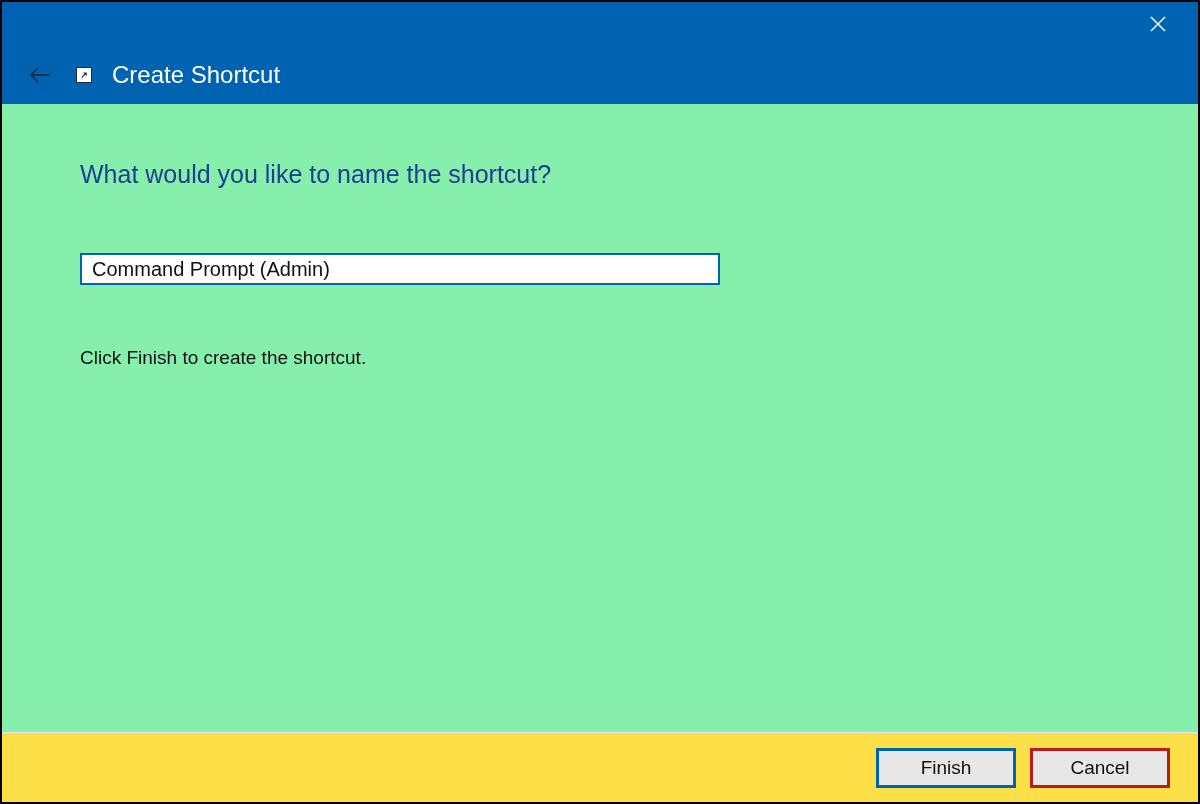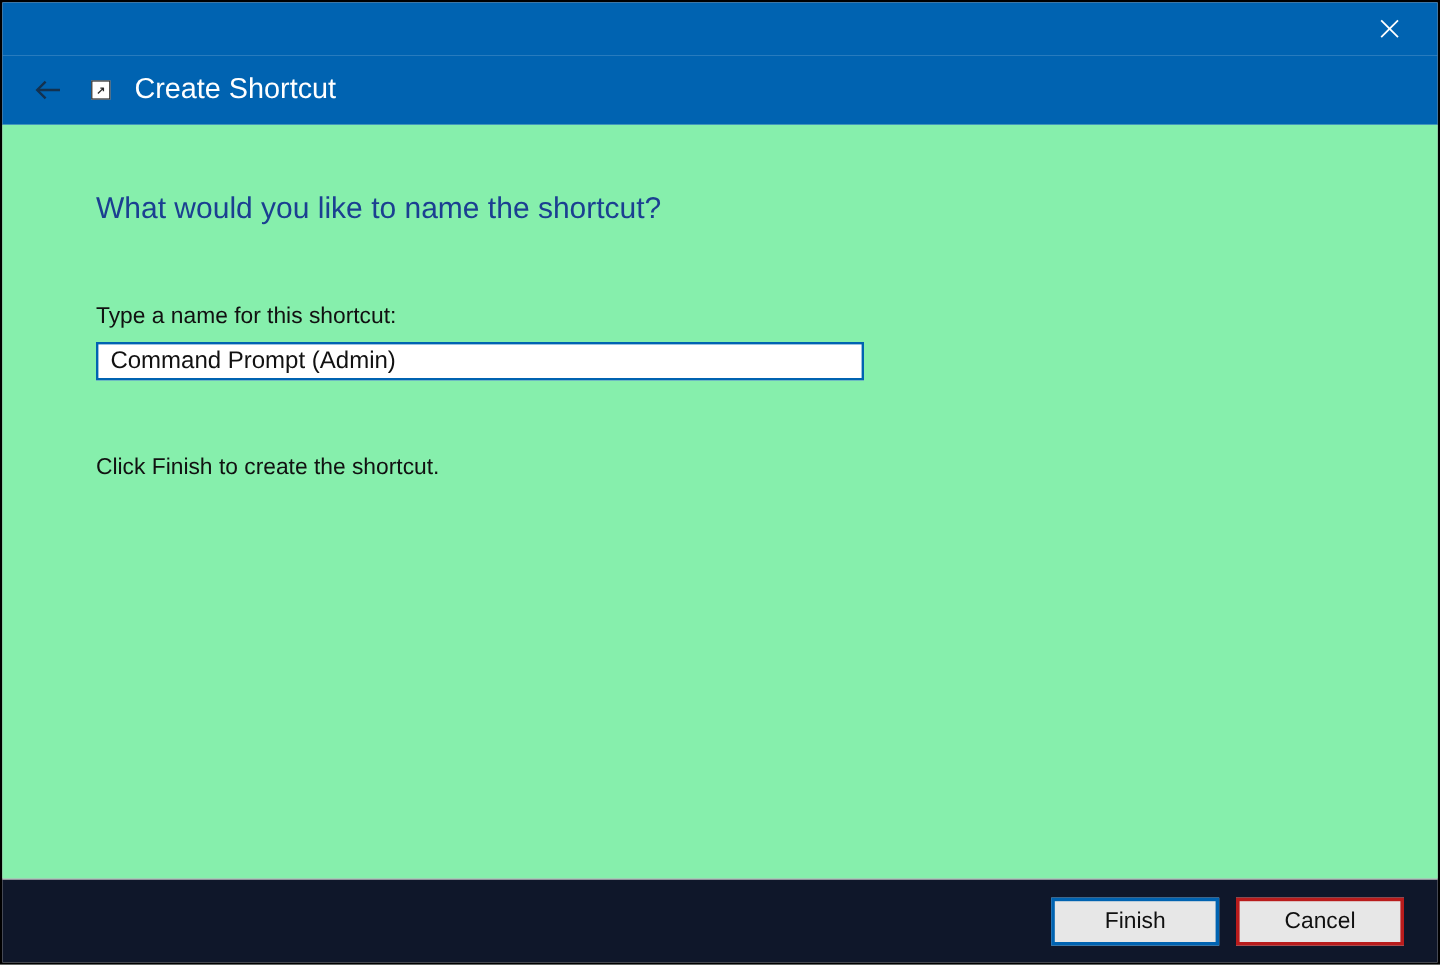--- a/index.html
+++ b/index.html
@@ -117,21 +117,21 @@
     }
     .instruction {
       margin-top: 62px;
       color: #111;
       font-size: 19px;
       font-weight: 400;
     }
     .footer {
       height: 70px;
       border-top: 1px solid #e6e6e6;
-      background: #0f172a;
+      background: #fde047;
       display: flex;
       justify-content: flex-end;
       align-items: center;
       padding-right: 28px;
       gap: 14px;
     }
     .btn {
       min-width: 140px;
       height: 40px;
       font-size: 19px;
@@ -169,21 +169,20 @@
         <line x1="22" y1="12" x2="3" y2="12"></line>
         <polyline points="10,5 3,12 10,19"></polyline>
       </svg>
     </div>
     <div class="shortcut-icon">↗</div>
     <div class="header-title">Create Shortcut</div>
   </div>
 
   <div class="content">
     <div class="heading">What would you like to name the shortcut?</div>
-    <div class="label">Type a name for this shortcut:</div>
     <input type="text" class="name-input" value="Command Prompt (Admin)" style="">
     <div class="instruction">Click Finish to create the shortcut.</div>
   </div>
 
   <div class="footer">
     <button class="btn btn-primary">Finish</button>
     <button class="btn">Cancel</button>
   </div>
 
 </div>

